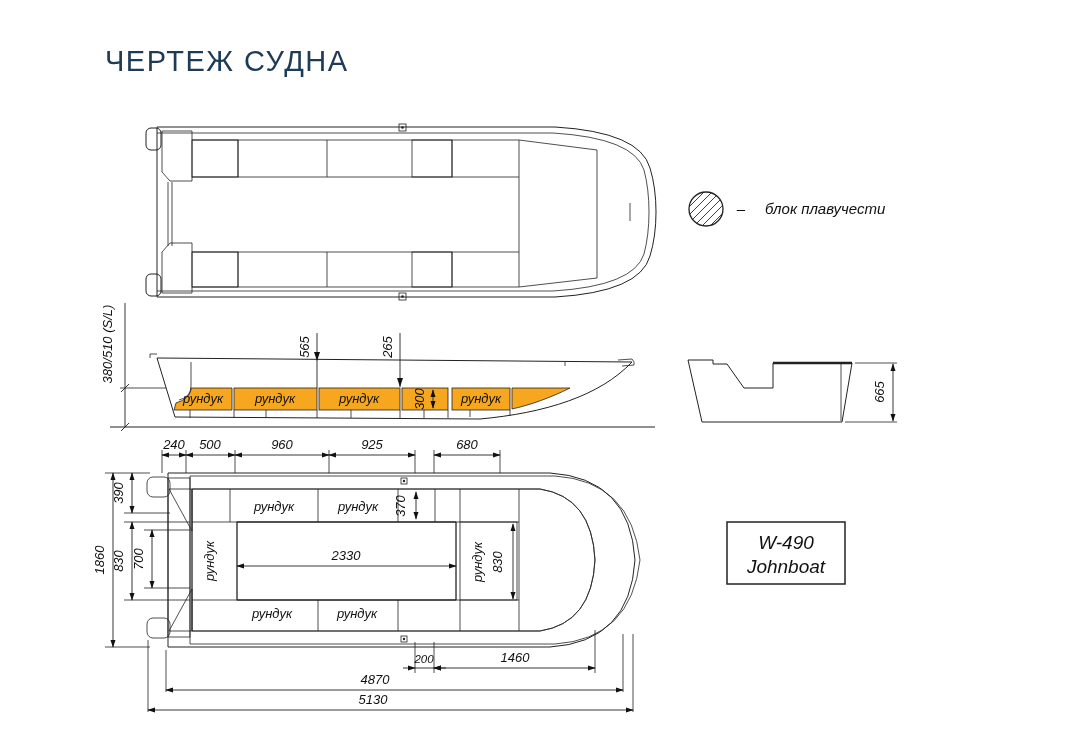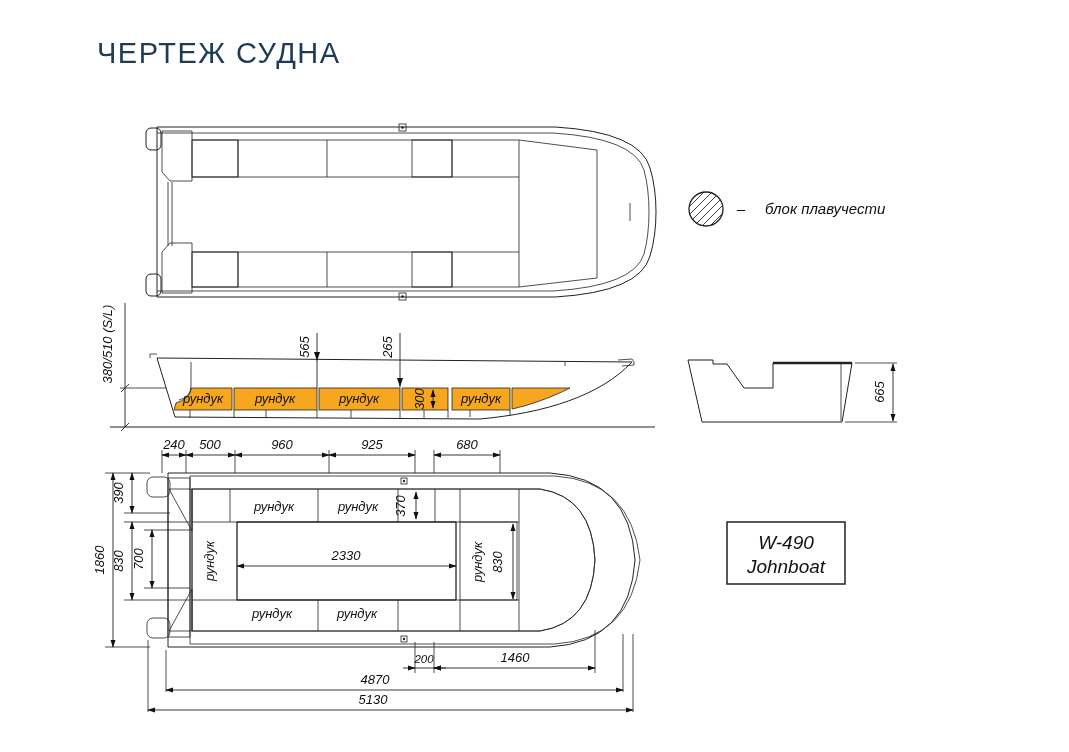--- a/index.html
+++ b/index.html
@@ -1,18 +1,18 @@
 <!DOCTYPE html>
 <html><head>
 <meta charset="utf-8">
 <style>
   html,body{margin:0;padding:0;background:#fff;}
   #stage{position:relative;width:1069px;height:752px;background:#fff;overflow:hidden;
          font-family:"Liberation Sans",sans-serif;}
-  #page-title{position:absolute;left:97px;top:38px;margin:0;font-size:29px;line-height:1.1;
+  #page-title{position:absolute;left:97px;top:38px;margin:8px;font-size:29px;line-height:1.1;
               font-weight:500;letter-spacing:1.5px;color:#1d3a57;
               font-family:"Liberation Sans",sans-serif;}
   svg{position:absolute;left:0;top:0;}
   .ln{stroke:#222;fill:none;stroke-width:1;}
   .thin{stroke:#222;fill:none;stroke-width:.8;}
   .dim{stroke:#222;fill:none;stroke-width:.9;}
   text.t{font:italic 500 13px "Liberation Sans",sans-serif;fill:#111;}
   text.small{font:italic 500 11.5px "Liberation Sans",sans-serif;fill:#111;}
   text.leg{font:italic 500 15px "Liberation Sans",sans-serif;fill:#111;}
   text.model{font:italic 500 19px "Liberation Sans",sans-serif;fill:#111;}

